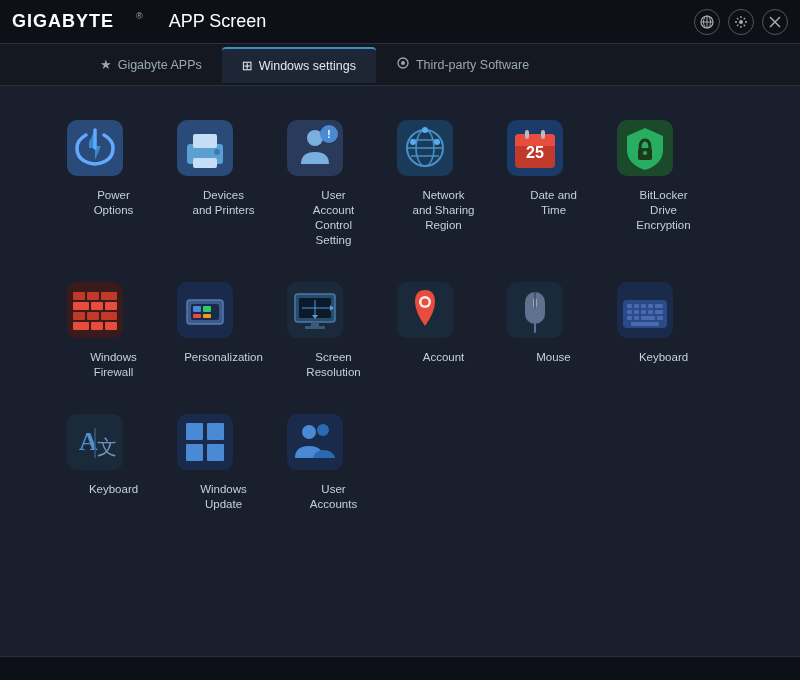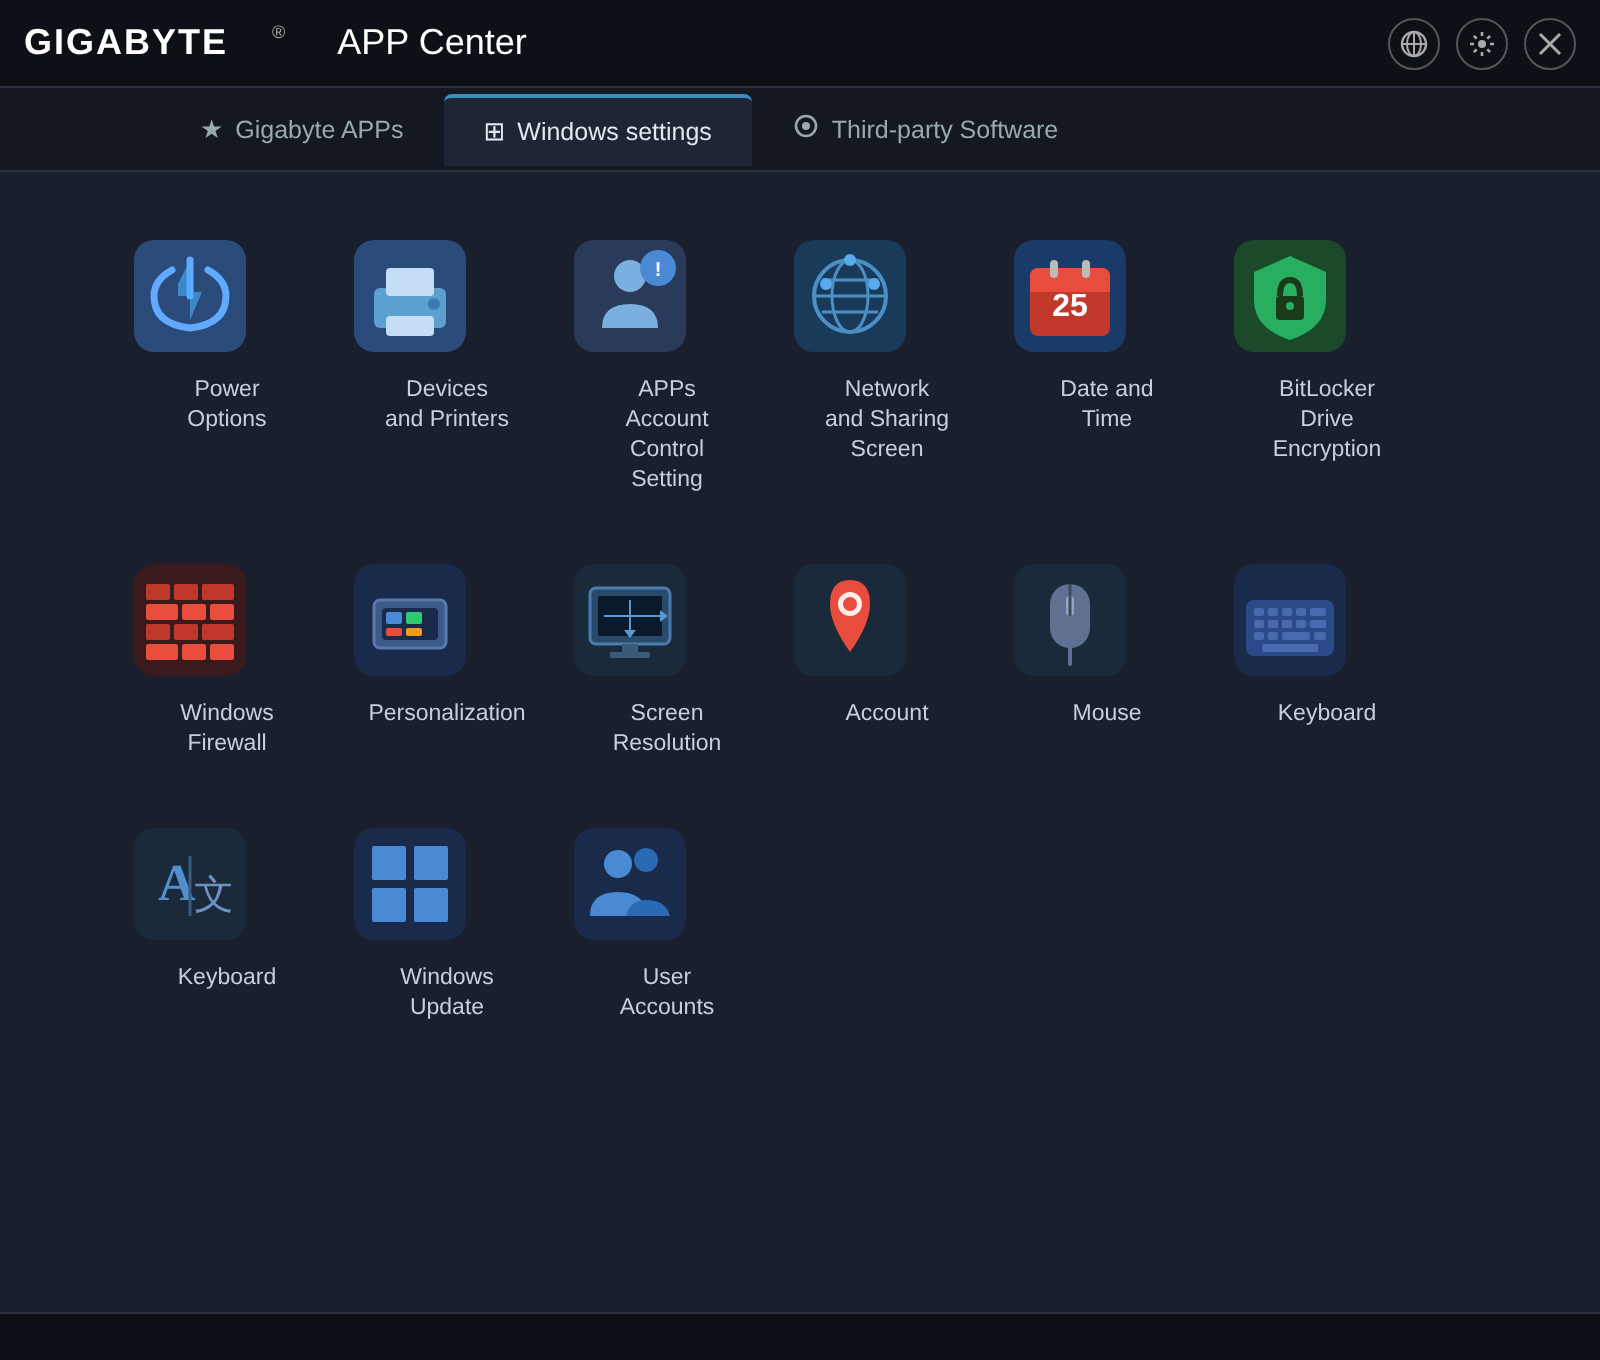--- a/index.html
+++ b/index.html
@@ -159,21 +159,21 @@
       border-top: 1px solid #2a3040;
     }
   </style>
 </head>
 <body>
 
 <div id="titlebar">
   <div class="logo">
     <span class="gigabyte-text">GIGABYTE</span>
     <span class="gigabyte-sup">®</span>
-    <span class="app-center-text">APP Center</span>
+    <span class="app-center-text">APP Screen</span>
   </div>
   <div class="titlebar-controls">
     <button class="titlebar-btn">
       <svg width="14" height="14" viewBox="0 0 14 14" fill="#aaa">
         <circle cx="7" cy="7" r="6" fill="none" stroke="#aaa" stroke-width="1.2"></circle>
         <ellipse cx="7" cy="7" rx="3.5" ry="6" fill="none" stroke="#aaa" stroke-width="1"></ellipse>
         <line x1="1" y1="7" x2="13" y2="7" stroke="#aaa" stroke-width="1"></line>
         <line x1="7" y1="1" x2="7" y2="13" stroke="#aaa" stroke-width="1"></line>
       </svg>
     </button>
@@ -250,42 +250,42 @@
         <svg width="56" height="56" viewBox="0 0 56 56">
           <rect width="56" height="56" rx="10" fill="#2a3a5a"></rect>
 
           <circle cx="28" cy="18" r="8" fill="#7ab0e0"></circle>
           <path d="M14 44 Q14 32 28 32 Q42 32 42 44" fill="#7ab0e0"></path>
 
           <circle cx="42" cy="14" r="9" fill="#4a8ad4"></circle>
           <text x="42" y="18" text-anchor="middle" font-size="10" fill="white" font-weight="bold">!</text>
         </svg>
       </div>
-      <span class="app-label">APPs Account Control Setting</span>
+      <span class="app-label">User Account Control Setting</span>
     </div>
 
     <div class="app-item">
       <div class="app-icon-wrap">
         <svg width="56" height="56" viewBox="0 0 56 56">
           <rect width="56" height="56" rx="10" fill="#1a3a5a"></rect>
 
           <circle cx="28" cy="28" r="18" fill="none" stroke="#4a90c4" stroke-width="2"></circle>
 
           <line x1="10" y1="28" x2="46" y2="28" stroke="#4a90c4" stroke-width="1.5"></line>
           <line x1="14" y1="20" x2="42" y2="20" stroke="#4a90c4" stroke-width="1.5"></line>
           <line x1="14" y1="36" x2="42" y2="36" stroke="#4a90c4" stroke-width="1.5"></line>
 
           <ellipse cx="28" cy="28" rx="9" ry="18" fill="none" stroke="#4a90c4" stroke-width="1.5"></ellipse>
 
           <circle cx="28" cy="10" r="3" fill="#5aaaee"></circle>
           <circle cx="16" cy="22" r="3" fill="#5aaaee"></circle>
           <circle cx="40" cy="22" r="3" fill="#5aaaee"></circle>
         </svg>
       </div>
-      <span class="app-label">Network and Sharing Screen</span>
+      <span class="app-label">Network and Sharing Region</span>
     </div>
 
     <div class="app-item">
       <div class="app-icon-wrap">
         <svg width="56" height="56" viewBox="0 0 56 56">
           <rect width="56" height="56" rx="10" fill="#1a3a6a"></rect>
 
           <rect x="8" y="14" width="40" height="34" rx="4" fill="#c0392b"></rect>
 
           <rect x="8" y="14" width="40" height="12" rx="4" fill="#e74c3c"></rect>

